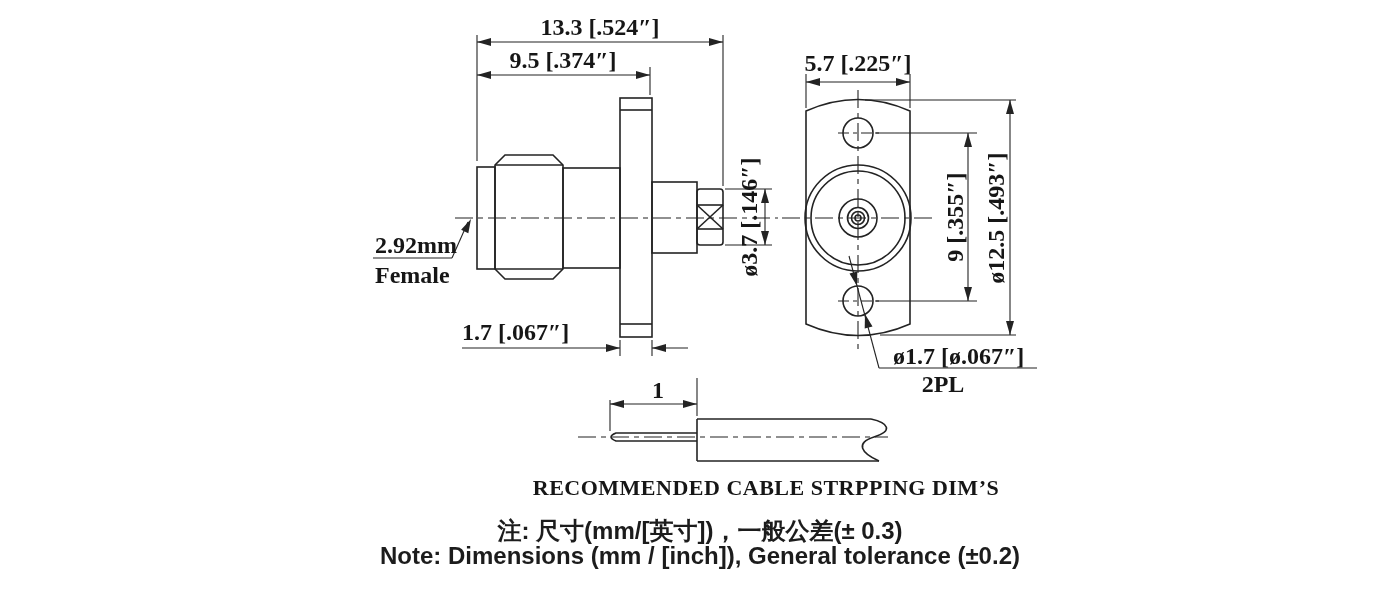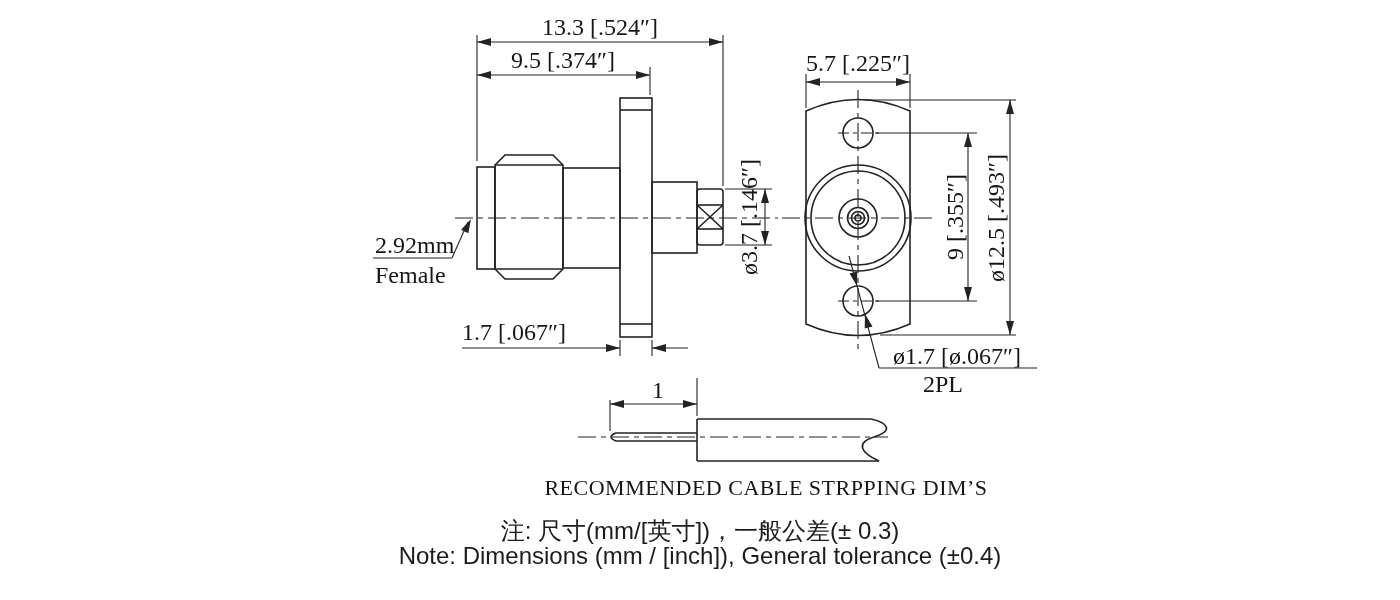--- a/index.html
+++ b/index.html
@@ -1,16 +1,16 @@
 <!DOCTYPE html>
 <html><head>
 <meta charset="utf-8">
 <style>
   html,body{margin:0;padding:0;background:#ffffff;}
-  .canvas{position:relative;width:1400px;height:600px;background:#ffffff;overflow:hidden;}
+  .canvas{position:relative;width:1400px;height:600px;background:#ffffff;overflow:hidden;font-weight:bold;}
   svg{position:absolute;inset:0;}
   .part{stroke:#232323;stroke-width:1.6;fill:none;stroke-linejoin:miter;}
   .dimline{stroke:#232323;stroke-width:1.1;fill:none;}
   .cline{stroke:#232323;stroke-width:1.1;fill:none;stroke-dasharray:18 5 5 5;}
   .ctick{stroke:#232323;stroke-width:1.1;fill:none;stroke-dasharray:11 4 4 4;}
   .arrow{fill:#232323;stroke:none;}
   .dim-text{font-family:"Liberation Serif", serif;font-size:24px;fill:#161616;}
   .cap-text{font-family:"Liberation Serif", serif;font-size:22px;fill:#161616;letter-spacing:0.5px;}
   .note{position:absolute;left:0;width:100%;text-align:center;
         font-family:"Liberation Sans", sans-serif;font-size:24px;color:#1c1c1c;}
@@ -147,14 +147,14 @@
     <line class="dimline" x1="610" y1="404" x2="697" y2="404"></line>
     <polygon class="arrow" points="610,404 624,400 624,408"></polygon>
     <polygon class="arrow" points="697,404 683,400 683,408"></polygon>
     <text class="dim-text" x="658" y="398" text-anchor="middle">1</text>
 
     <text class="cap-text" x="766" y="495" text-anchor="middle">RECOMMENDED CABLE STRPPING DIM’S</text>
   </g>
 </svg>
 
 <div class="note note-zh">注: 尺寸(mm/[英寸])，一般公差(± 0.3)</div>
-<div class="note note-en">Note: Dimensions (mm / [inch]), General tolerance (±0.4)</div>
+<div class="note note-en">Note: Dimensions (mm / [inch]), General tolerance (±0.2)</div>
 </div>
 
 </body></html>

